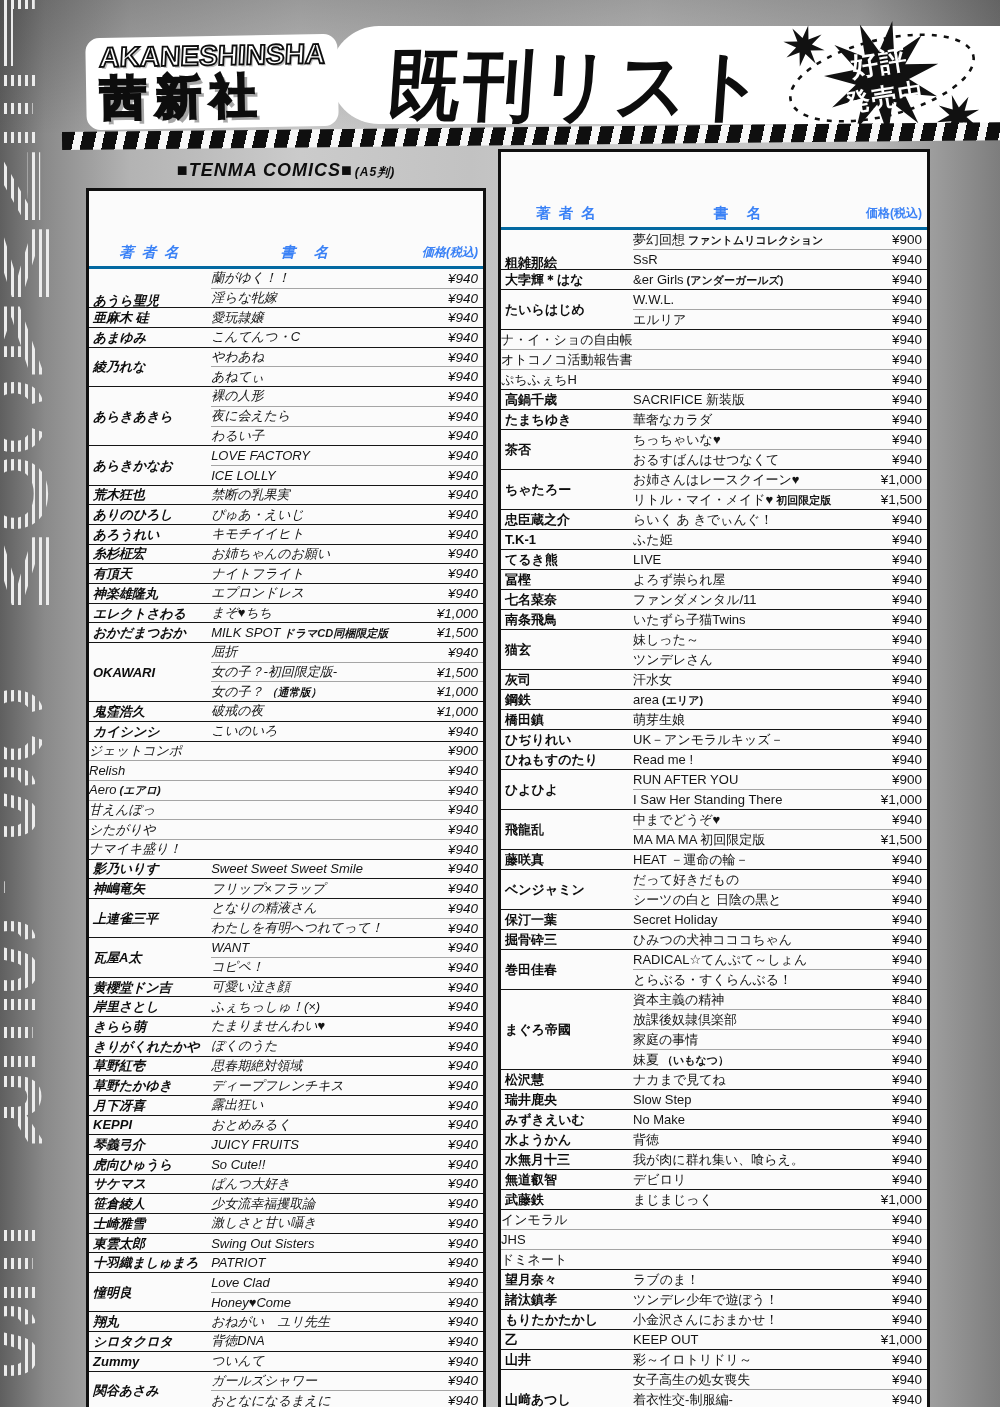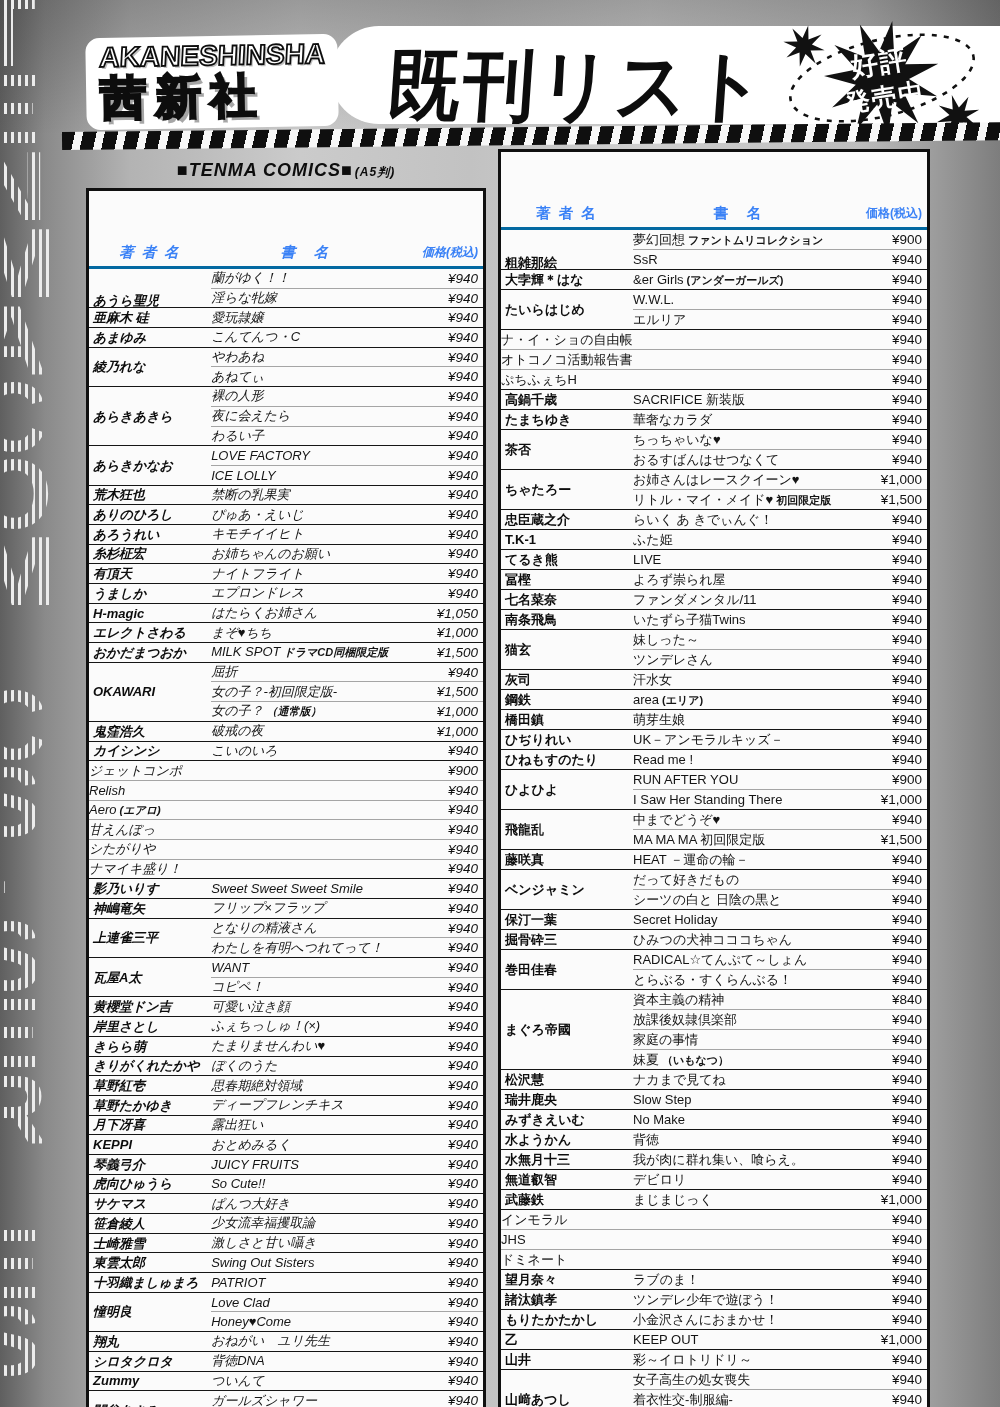--- a/index.html
+++ b/index.html
@@ -233,34 +233,25 @@
             <div class="grp">
               <div class="au">有頂天</div>
               <div class="bks">
                 <div class="bk">
                   <div class="ti">ナイトフライト</div>
                   <div class="pr">¥940</div>
                 </div>
               </div>
             </div>
             <div class="grp">
-              <div class="au">うましか</div>
+              <div class="au">神楽雄隆丸</div>
               <div class="bks">
                 <div class="bk">
                   <div class="ti">エプロンドレス</div>
                   <div class="pr">¥940</div>
-                </div>
-              </div>
-            </div>
-            <div class="grp">
-              <div class="au">H-magic</div>
-              <div class="bks">
-                <div class="bk">
-                  <div class="ti">はたらくお姉さん</div>
-                  <div class="pr">¥1,050</div>
                 </div>
               </div>
             </div>
             <div class="grp">
               <div class="au">エレクトさわる</div>
               <div class="bks">
                 <div class="bk">
                   <div class="ti">まぞ♥ちち</div>
                   <div class="pr">¥1,000</div>
                 </div>

